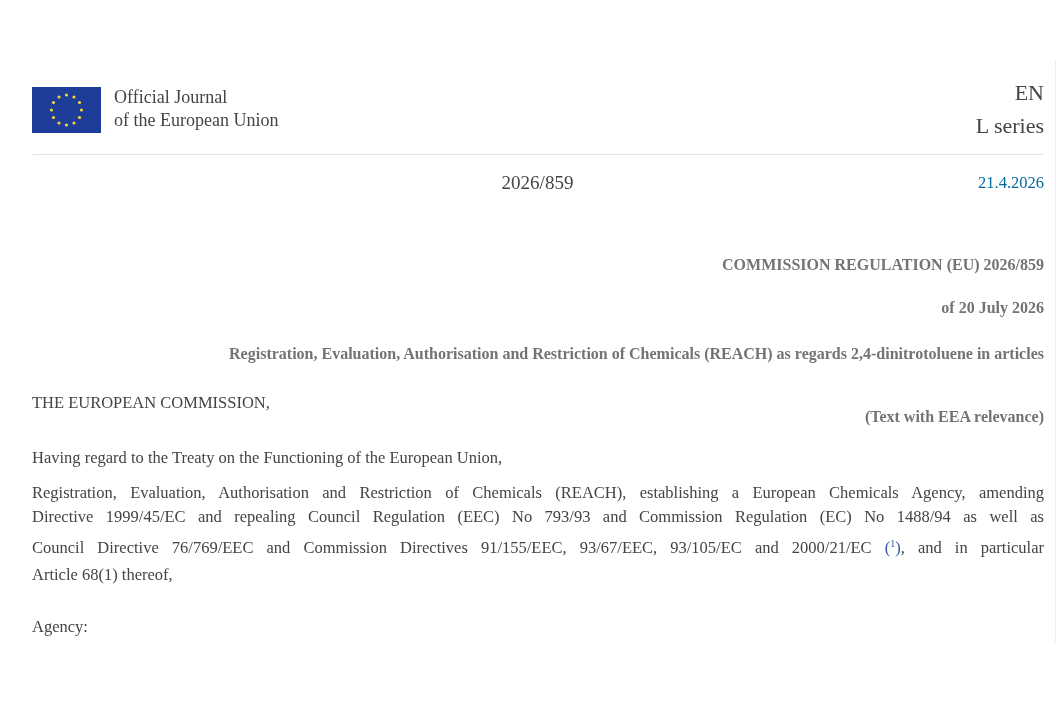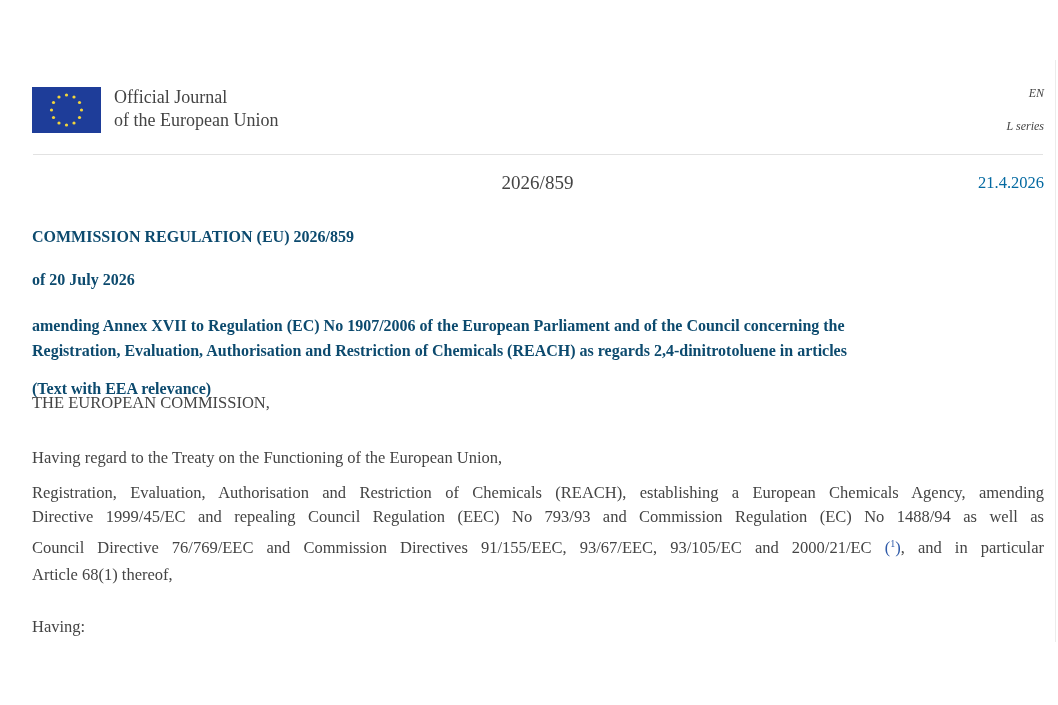--- a/index.html
+++ b/index.html
@@ -45,23 +45,22 @@
     top: -1px;
     font-size: 18px;
     line-height: 23px;
     color: #444;
   }
   .oj-right {
     position: absolute;
     right: 0;
     top: -5px;
     text-align: right;
-    font-size: 12px;
+    font-size: 22px;
     color: #444;
-    font-style: italic;
   }
   .oj-right .lang { line-height: 22px; }
   .oj-right .series { line-height: 22px; margin-top: 11px; text-align: right; }
   .divider {
     position: absolute;
     left: 33px;
     top: 154px;
     width: 1010px;
     height: 1px;
     background: #e2e2e2;
@@ -79,24 +78,25 @@
     position: absolute;
     right: 14px;
     top: 173px;
     font-size: 16.5px;
     color: #0369a1;
   }
   .title-block {
     position: absolute;
     left: 32px;
     width: 1012px;
-    text-align: left;
+    text-align: right;
     font-weight: bold;
-    color: #0c4a6e;
+    color: #737373;
     font-size: 16px;
+    margin-top: 28px;
   }
   .t1 { top: 228px; }
   .t2 { top: 271px; }
   .t3 { top: 313px; line-height: 25px; }
   .t4 { top: 380px; }
   .body-text {
     position: absolute;
     left: 32px;
     width: 1012px;
     font-size: 16.5px;
@@ -160,28 +160,27 @@
 </div>
 
 <div class="divider"></div>
 
 <div class="docnum">2026/859</div>
 <div class="docdate">21.4.2026</div>
 
 <div class="title-block t1">COMMISSION REGULATION (EU) 2026/859</div>
 <div class="title-block t2">of 20 July 2026</div>
 <div class="title-block t3">
-  <div>amending Annex XVII to Regulation (EC) No 1907/2006 of the European Parliament and of the Council concerning the</div>
   <div>Registration, Evaluation, Authorisation and Restriction of Chemicals (REACH) as regards 2,4-dinitrotoluene in articles</div>
 </div>
 <div class="title-block t4">(Text with EEA relevance)</div>
 
 <div class="body-text p1">THE EUROPEAN COMMISSION,</div>
 <div class="body-text p2">Having regard to the Treaty on the Functioning of the European Union,</div>
 
 <div class="body-text p3">
   <span class="just-line">Registration, Evaluation, Authorisation and Restriction of Chemicals (REACH), establishing a European Chemicals Agency, amending</span>
   <span class="just-line">Directive 1999/45/EC and repealing Council Regulation (EEC) No 793/93 and Commission Regulation (EC) No 1488/94 as well as</span>
   <span class="just-line l4"><span>Council Directive 76/769/EEC and Commission Directives 91/155/EEC, 93/67/EEC, 93/105/EC and 2000/21/EC</span> <a class="footnote-link" href="#"><span>(</span><sup>1</sup><span>)</span></a><span>, and in particular</span></span>
   <span class="last-line">Article 68(1) thereof,</span>
 </div>
 
-<div class="body-text p4">Having:</div>
+<div class="body-text p4">Agency:</div>
 
 </body></html>

